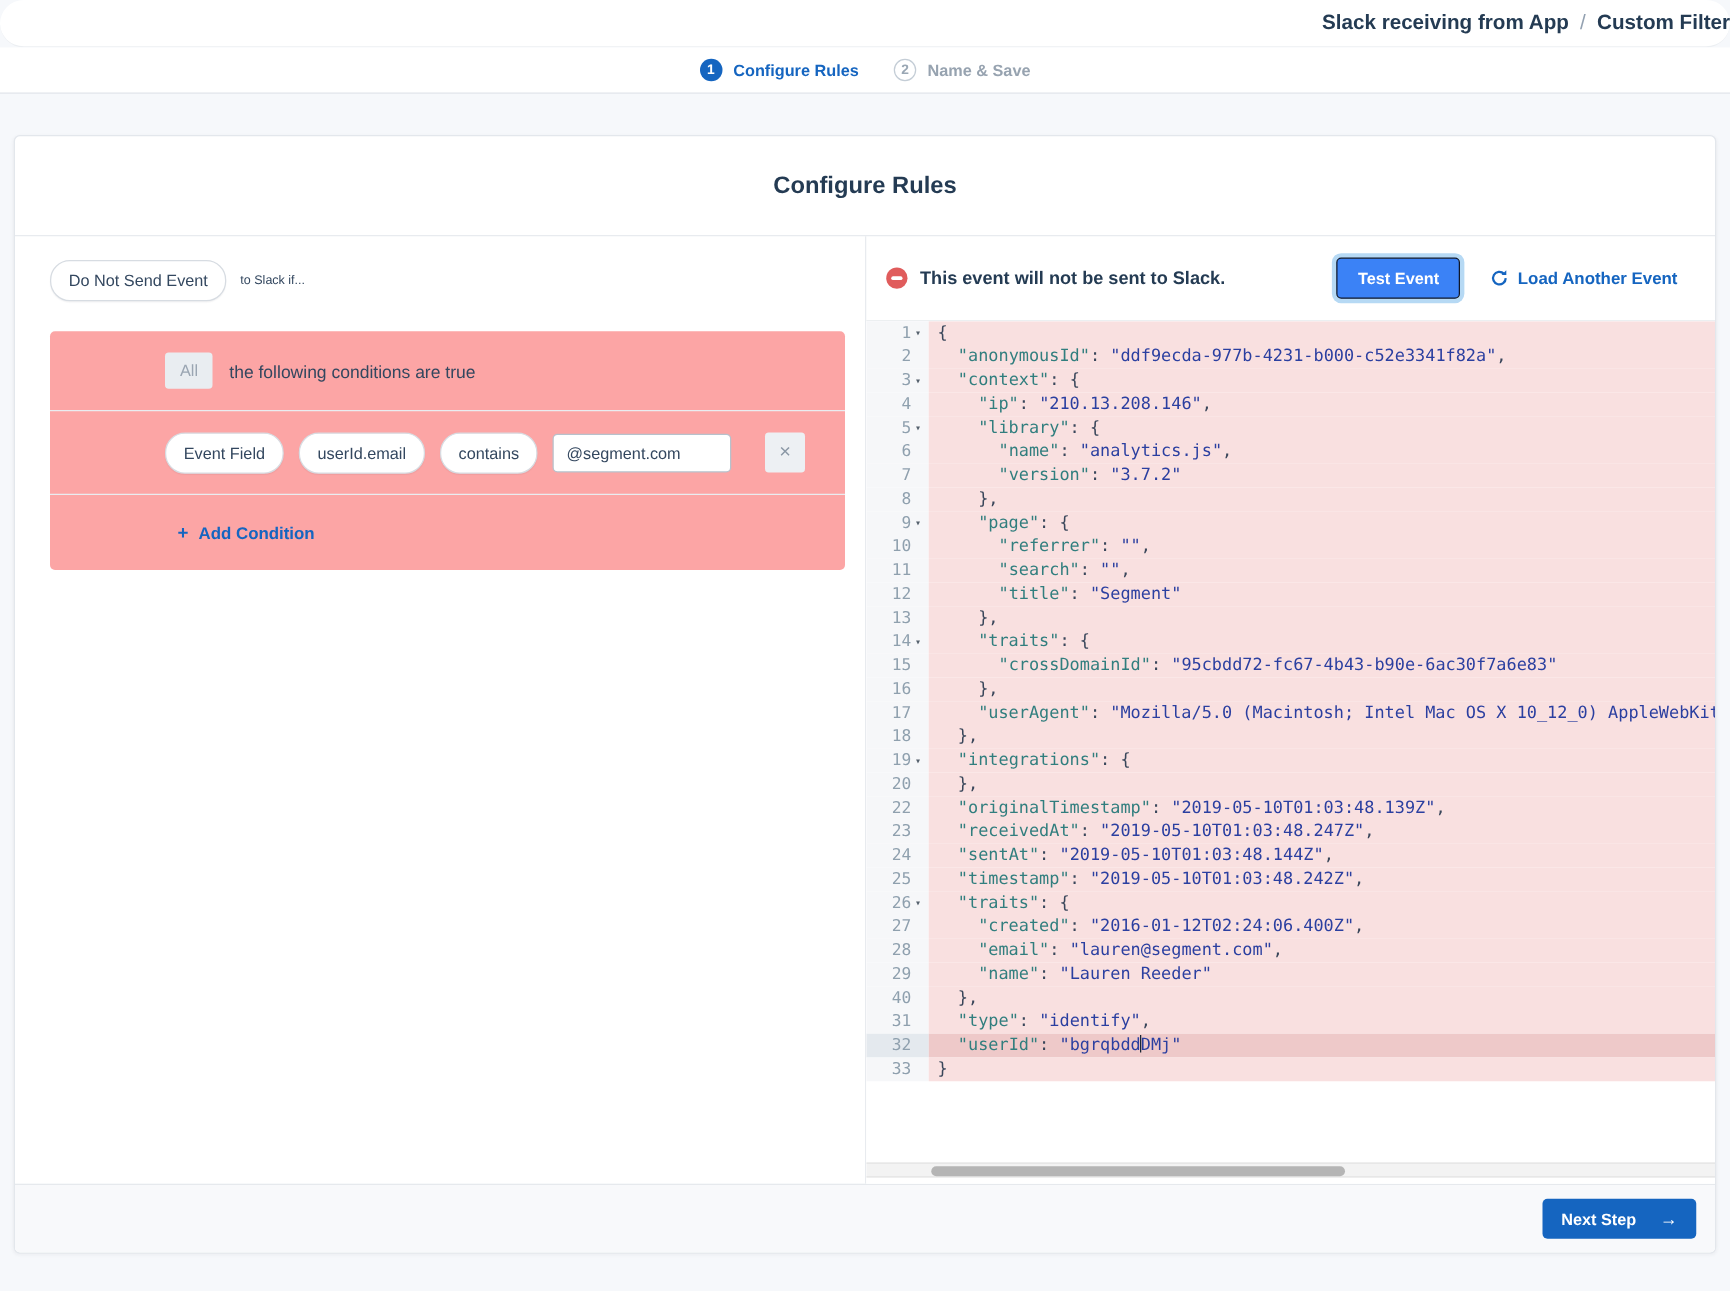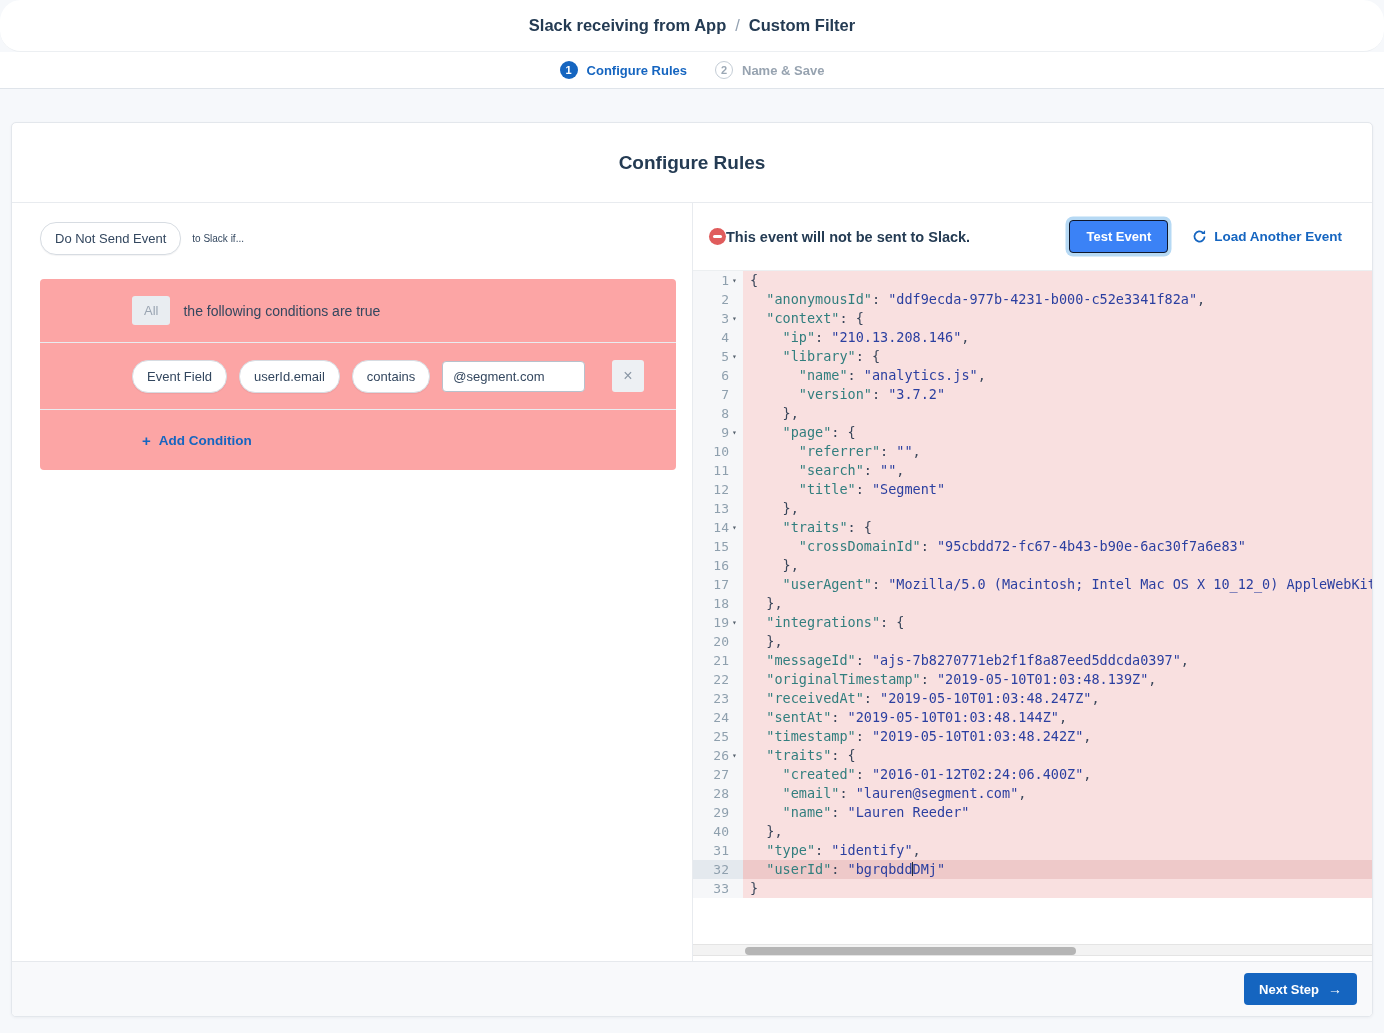--- a/index.html
+++ b/index.html
@@ -6,22 +6,22 @@
   html,body { width:1384px; height:1033px; }
   body {
     font-family: "Liberation Sans", sans-serif;
     background: #f6f8fb;
     color: #243b53;
     overflow: hidden;
   }
 
   
   .topbar {
-    height: 52px; background:#fff; border-bottom:1px solid #eceff2;
-    display:flex; align-items:center; justify-content:center;border-radius:21px;
+    height: 38px; background:#fff; border-bottom:1px solid #eceff2;
+    display:flex; align-items:center; justify-content:flex-end;border-radius:21px;
   }
   .breadcrumb { display:flex; align-items:center; gap:9px; font-size:16.5px; font-weight:bold; color:#243b53; }
   .breadcrumb .sep { color:#93a1b1; font-weight:normal; }
 
   .stepsbar {
     height: 37px; background:#fff; border-bottom:1px solid #dfe4ea;
     display:flex; align-items:center; justify-content:center; gap:28px;
   }
   .step { display:flex; align-items:center; gap:9px; font-size:13px; font-weight:bold; cursor:default; }
   .step .circ {
@@ -89,21 +89,21 @@
   
   .preview-head { height:67px; flex:0 0 67px; display:flex; align-items:center; padding:0 30px 0 16px; }
   .minus-ic {
     width:17px; height:17px; border-radius:50%; background:#e05c5c; flex:0 0 17px;
     position:relative;
   }
   .minus-ic::after {
     content:""; position:absolute; left:4px; top:7.3px; width:9px; height:2.6px;
     background:#fff; border-radius:2px;
   }
-  .preview-status { font-size:14.5px; font-weight:bold; color:#243b53; }
+  .preview-status { margin-left:10px; font-size:14.5px; font-weight:bold; color:#243b53; }
   .btn-primary {
     background:#3b82f6; color:#fff; border:1px solid #0f172a; border-radius:4px;
     padding:8px 16px; font-size:13px; font-weight:bold; cursor:pointer;
     font-family:"Liberation Sans",sans-serif;
   }
   .btn-test { margin-left:auto; box-shadow:0 0 0 3.5px #b6d9f4; }
   .link-load { display:flex; align-items:center; gap:7px; margin-left:24px; font-size:13.5px; font-weight:bold; color:#1565c0; cursor:pointer; }
   .link-load svg { display:block; }
 
   
@@ -134,21 +134,21 @@
   .ed-thumb {
     position:absolute; left:52px; top:1.5px; width:331px; height:8px;
     background:#b5b5b5; border-radius:4.5px; cursor:pointer;
   }
 
   
   .card-footer {
     height:55px; flex:0 0 55px; background:#f8f9fb; border-top:1px solid #e6e9ed;
     display:flex; align-items:center; justify-content:flex-end; padding-right:15px;
   }
-  .btn-next { display:flex; align-items:center; gap:9px; padding:8.5px 15px; background:#1565c0; border:none;text-align:right; }
+  .btn-next { display:flex; align-items:center; gap:19px; padding:8.5px 15px; background:#1565c0; border:none;text-align:right; }
   .btn-next .arrow { font-size:14px; line-height:1; }
 </style>
 </head>
 <body>
 
 <div class="topbar">
   <div class="breadcrumb">
     <span>Slack receiving from App</span>
     <span class="sep">/</span>
     <span>Custom Filter</span>
@@ -390,29 +390,20 @@
                 <div class="gut">
                   <span class="lnum">20</span>
                   <span class="fold"></span>
                 </div>
                 <div class="code">
                   <pre>  <span class="p">},</span></pre>
                 </div>
               </div>
               <div class="ed-line">
                 <div class="gut">
-                  <span class="lnum">21</span>
-                  <span class="fold"></span>
-                </div>
-                <div class="code">
-                  <pre>  <span class="k">"messageId"</span><span class="p">:</span> <span class="s">"ajs-7b8270771eb2f1f8a87eed5ddcda0397"</span><span class="p">,</span></pre>
-                </div>
-              </div>
-              <div class="ed-line">
-                <div class="gut">
                   <span class="lnum">22</span>
                   <span class="fold"></span>
                 </div>
                 <div class="code">
                   <pre>  <span class="k">"originalTimestamp"</span><span class="p">:</span> <span class="s">"2019-05-10T01:03:48.139Z"</span><span class="p">,</span></pre>
                 </div>
               </div>
               <div class="ed-line">
                 <div class="gut">
                   <span class="lnum">23</span>

